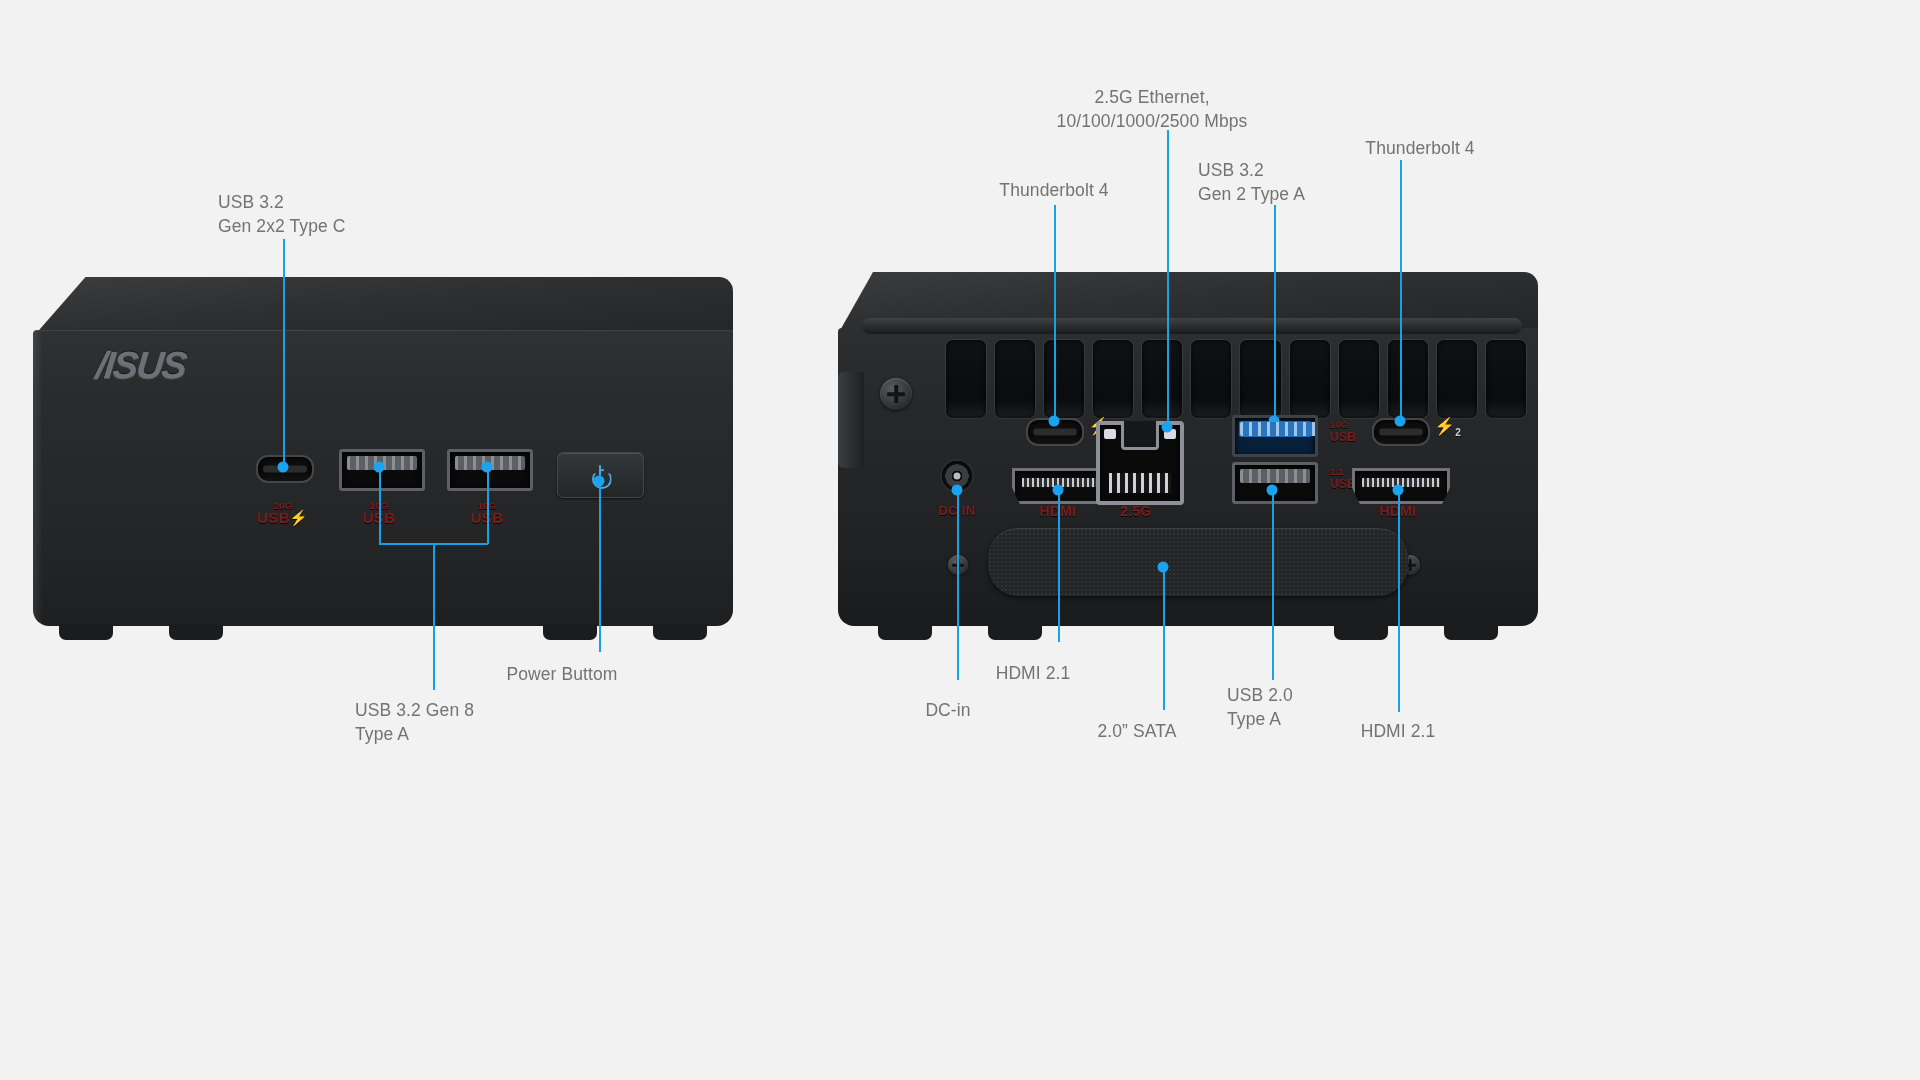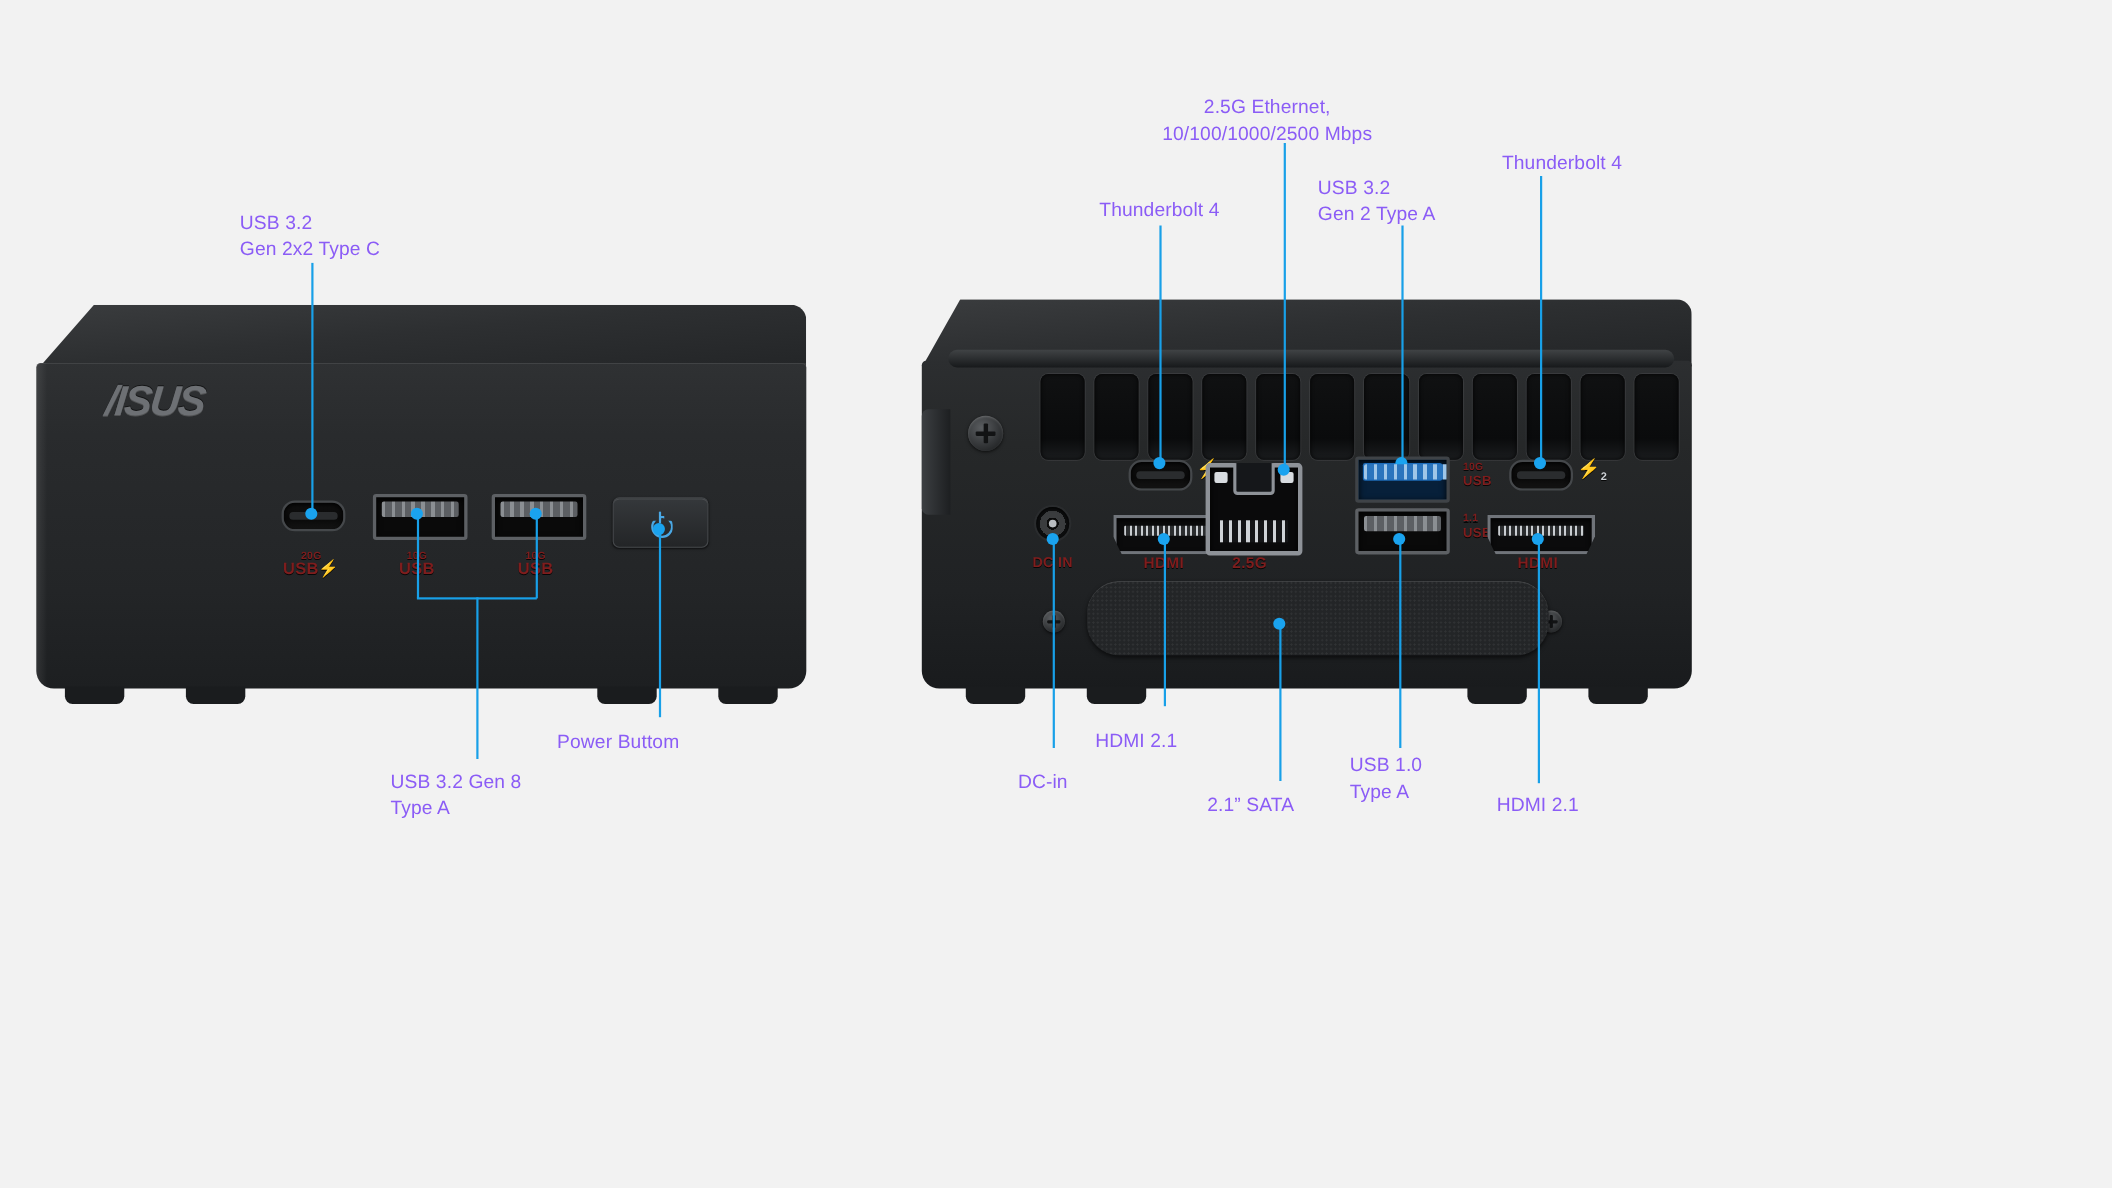--- a/index.html
+++ b/index.html
@@ -11,21 +11,21 @@
     position:relative;
     color:#231f20;
   }
   #stage{position:absolute;inset:0;}
 
   
   .callout{
     position:absolute;
     font-size:17.5px;
     line-height:24px;
-    color:#8b5cf6;
+    color:#737373;
     white-space:pre-line;
     letter-spacing:.1px;
   }
   .callout.c{transform:translateX(-50%);text-align:center;}
 
   
   .lead{position:absolute;background:#18a0e8;}
   .lead.v{width:1.6px;}
   .lead.h{height:1.6px;}
   .dot{
@@ -401,24 +401,24 @@
   <div class="lead v" style="left:1058px;top:490px;height:152px;"></div>
   <div class="dot" style="left:1058px;top:490px;"></div>
   <div class="callout c" style="left:1033px;top:661px;">HDMI 2.1</div>
 
   <div class="lead v" style="left:957px;top:490px;height:190px;"></div>
   <div class="dot" style="left:957px;top:490px;"></div>
   <div class="callout c" style="left:948px;top:698px;">DC-in</div>
 
   <div class="lead v" style="left:1163px;top:567px;height:143px;"></div>
   <div class="dot" style="left:1163px;top:567px;"></div>
-  <div class="callout c" style="left:1137px;top:719px;">2.1” SATA</div>
+  <div class="callout c" style="left:1137px;top:719px;">2.0” SATA</div>
 
   <div class="lead v" style="left:1272px;top:490px;height:190px;"></div>
   <div class="dot" style="left:1272px;top:490px;"></div>
-  <div class="callout" style="left:1227px;top:683px;">USB 1.0
+  <div class="callout" style="left:1227px;top:683px;">USB 2.0
 Type A</div>
 
   <div class="lead v" style="left:1398px;top:490px;height:222px;"></div>
   <div class="dot" style="left:1398px;top:490px;"></div>
   <div class="callout c" style="left:1398px;top:719px;">HDMI 2.1</div>
 
 </div>
 
 </body></html>

